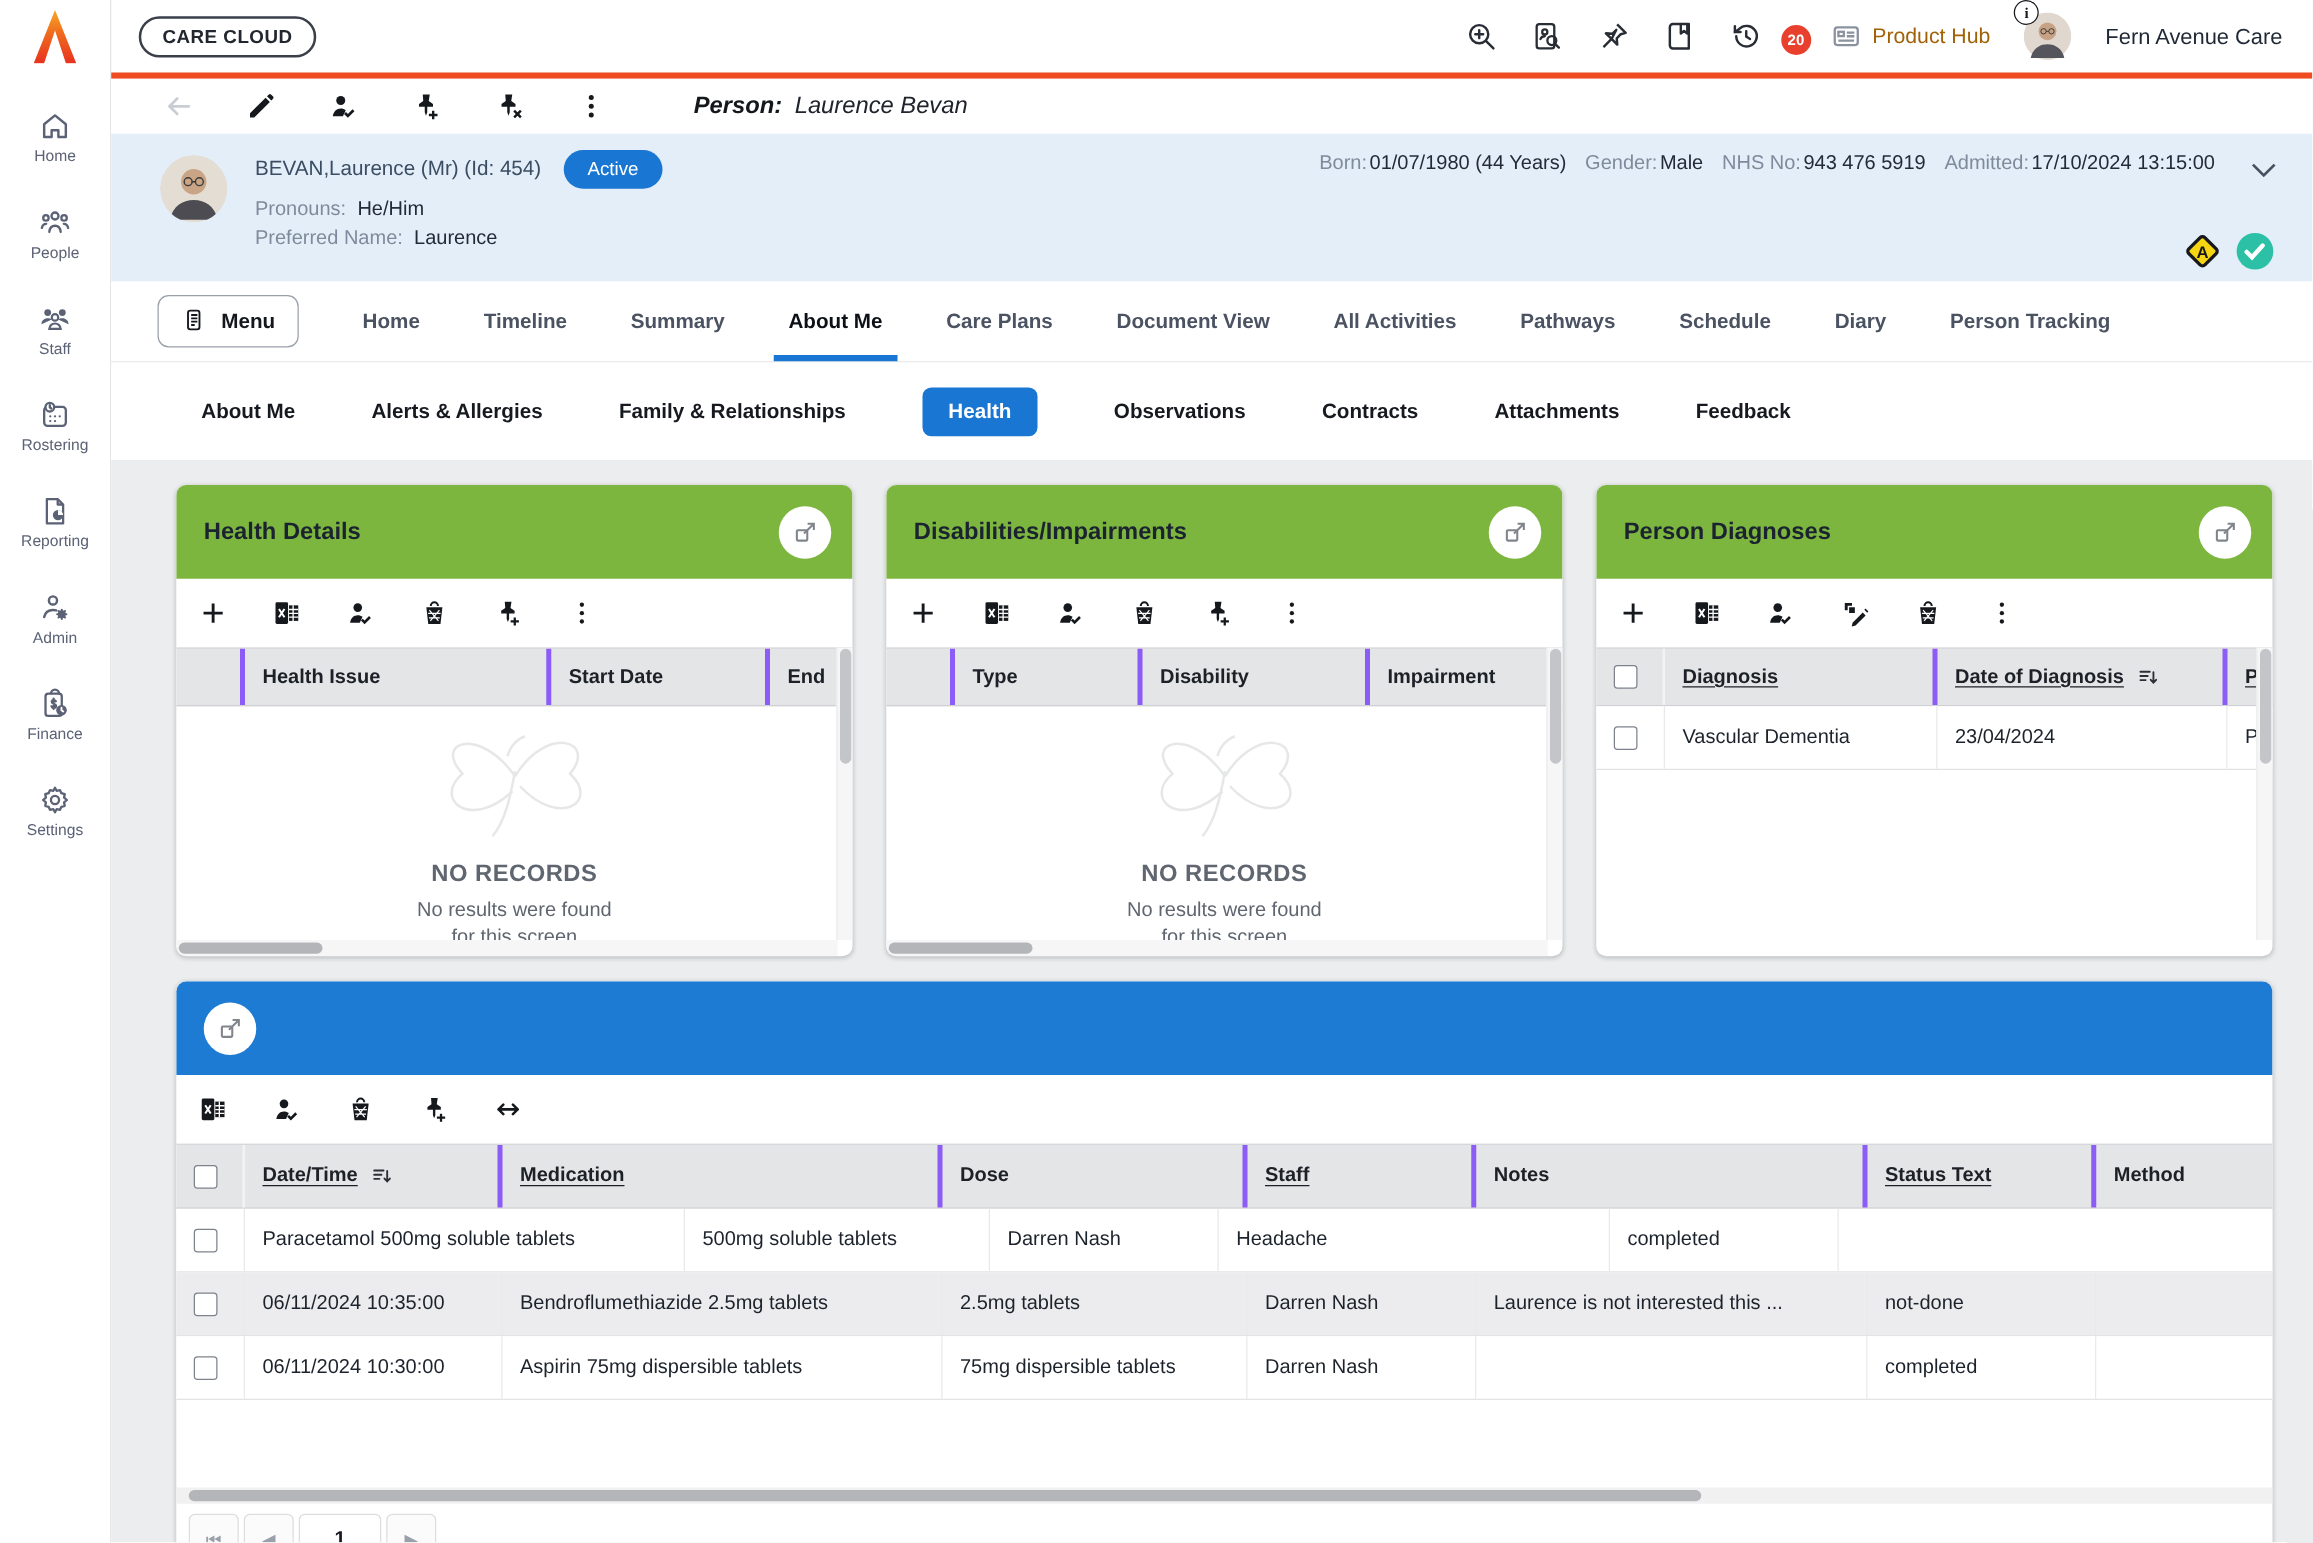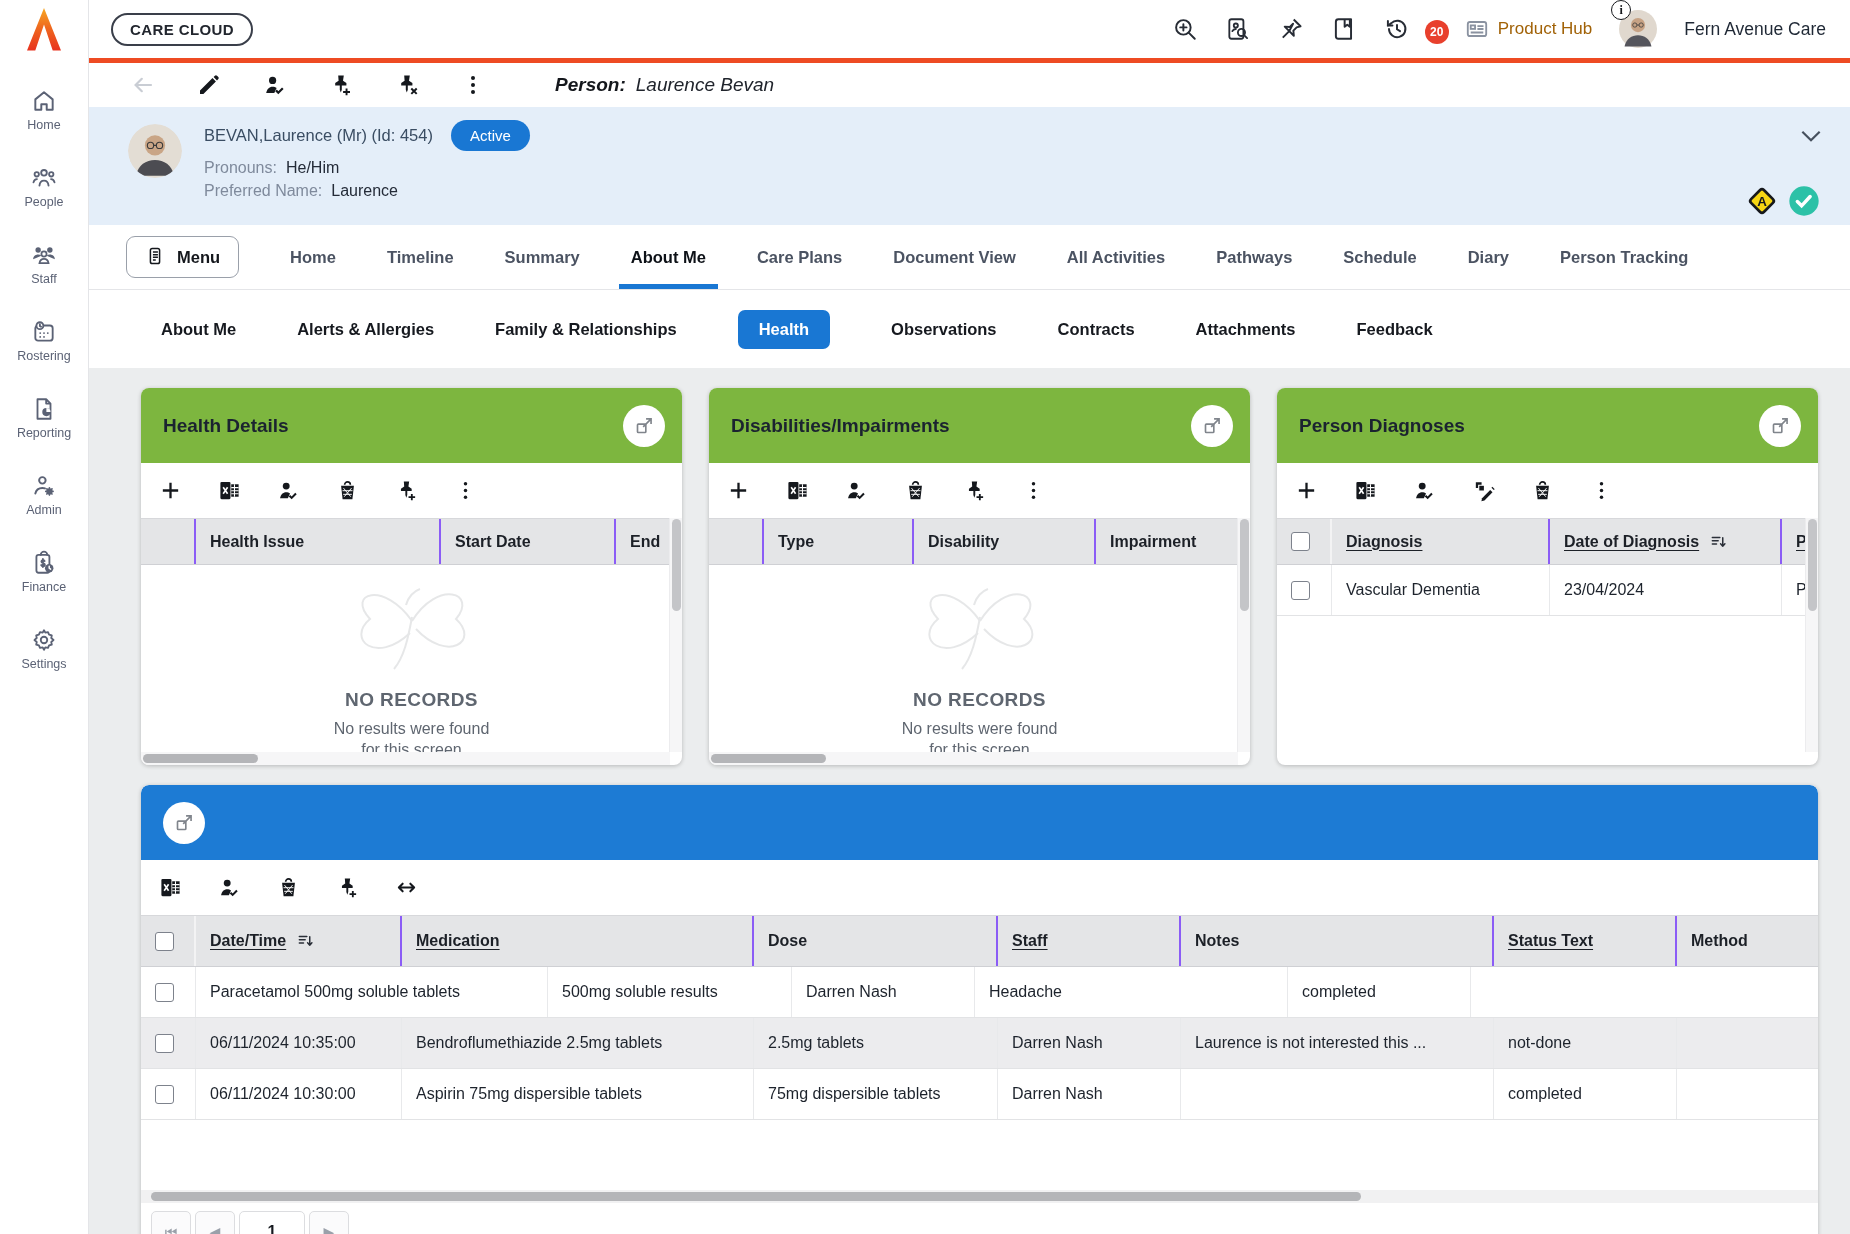--- a/index.html
+++ b/index.html
@@ -64,21 +64,21 @@
   .content{flex:1;background:#ebedee;padding:20px 32px 0 52px;overflow:hidden;}
   .cards-row{display:flex;gap:27px;height:377px;}
   .card{flex:1;background:#fff;border-radius:8px;box-shadow:0 1px 4px rgba(0,0,0,.22);display:flex;flex-direction:column;position:relative;overflow:hidden;min-width:0;}
   .card-header{height:75px;background:#7db63f;display:flex;align-items:center;justify-content:space-between;padding:0 17px 0 22px;flex:0 0 auto;}
   .card-header .ctitle{font-size:19px;font-weight:bold;color:#1b2330;}
   .expand-btn{width:42px;height:42px;border-radius:50%;background:#fff;border:none;display:flex;align-items:center;justify-content:center;cursor:pointer;color:#80858c;}
   .expand-btn svg{width:21px;height:21px;}
   .card-toolbar{height:55px;display:flex;align-items:center;gap:36px;padding-left:18px;flex:0 0 auto;}
   .tbtn{width:23px;height:23px;color:#15181d;background:none;border:none;padding:0;cursor:pointer;}
   .ghead{display:flex;background:#e4e5e7;height:45px;align-items:center;font-weight:bold;font-size:16px;color:#1c2027;border-top:1px solid #d7d8db;border-bottom:1px solid #cfd0d4;flex:0 0 auto;}
-  .ghcell{padding-left:14px;display:flex;align-items:center;gap:10px;border-right:2px solid #8b5cf6;height:100%;box-sizing:border-box;white-space:nowrap;overflow:hidden;}
+  .ghcell{padding-left:14px;display:flex;align-items:center;gap:10px;border-right:4px solid #8b5cf6;height:100%;box-sizing:border-box;white-space:nowrap;overflow:hidden;}
   .ghcell.sortable span{text-decoration:underline;text-underline-offset:3px;}
   .sort-ico{width:20px;height:20px;color:#2a2f38;flex:0 0 auto;}
   .grow{display:flex;height:50px;align-items:center;font-size:16px;color:#1d232c;border-bottom:1px solid #e2e3e5;background:#fff;}
   .grow.alt{background:#ececee;}
   .gcell{padding-left:14px;height:100%;display:flex;align-items:center;border-right:1px solid #e8e9eb;box-sizing:border-box;white-space:nowrap;overflow:hidden;}
   .cb{width:17px;height:17px;border:1.5px solid #7d828c;border-radius:3px;background:#fff;margin-left:14px;cursor:pointer;flex:0 0 auto;}
   .cbcell{display:flex;align-items:center;height:100%;border-right:1px solid #e8e9eb;box-sizing:border-box;}
   .card-body{flex:1;position:relative;overflow:hidden;}
   .watermark{position:absolute;left:50%;top:-6px;transform:translateX(-50%);opacity:.55;}
   .empty-state{position:absolute;left:0;right:0;bottom:4px;text-align:center;color:#5f6670;}
@@ -350,20 +350,26 @@
           <a class="pname">BEVAN,Laurence (Mr) (Id: 454)</a>
           <span class="pill">Active</span>
         </div>
         <div class="brow2">
           <span class="blabel">Pronouns:</span><span class="bval">He/Him</span>
         </div>
         <div class="brow3">
           <span class="blabel">Preferred Name:</span><span class="bval">Laurence</span>
         </div>
       </div>
+      <div class="bfields">
+        <span><span class="blabel">Born:</span><span class="bval">01/07/1980 (44 Years)</span></span>
+        <span><span class="blabel">Gender:</span><span class="bval">Male</span></span>
+        <span><span class="blabel">NHS No:</span><span class="bval">943 476 5919</span></span>
+        <span><span class="blabel">Admitted:</span><span class="bval">17/10/2024 13:15:00</span></span>
+      </div>
       <button class="chev">
           <svg viewBox="0 0 24 24" fill="none" stroke="currentColor" stroke-width="2">
             <path d="m4 8 8 8 8-8"></path>
           </svg>
         </button>
       <div class="bbadges">
         <span class="bdg">
             <svg viewBox="0 0 24 24">
               <g transform="rotate(45 12 12)">
                 <rect x="5.2" y="5.2" width="13.6" height="13.6" rx="2" fill="#f6d513" stroke="#16181c" stroke-width="2"></rect>
@@ -750,21 +756,21 @@
             </span>
           <span class="ghcell e-method">
               <span>Method</span>
             </span>
         </div>
         <div class="grow">
           <span class="cbcell e-cb">
               <span class="cb"></span>
             </span>
           <span class="gcell e-med">Paracetamol 500mg soluble tablets</span>
-          <span class="gcell e-dose">500mg soluble results</span>
+          <span class="gcell e-dose">500mg soluble tablets</span>
           <span class="gcell e-staff">Darren Nash</span>
           <span class="gcell e-notes">Headache</span>
           <span class="gcell e-status">completed</span>
           <span class="gcell e-method"></span>
         </div>
         <div class="grow alt">
           <span class="cbcell e-cb">
               <span class="cb"></span>
             </span>
           <span class="gcell e-dt">06/11/2024 10:35:00</span>

